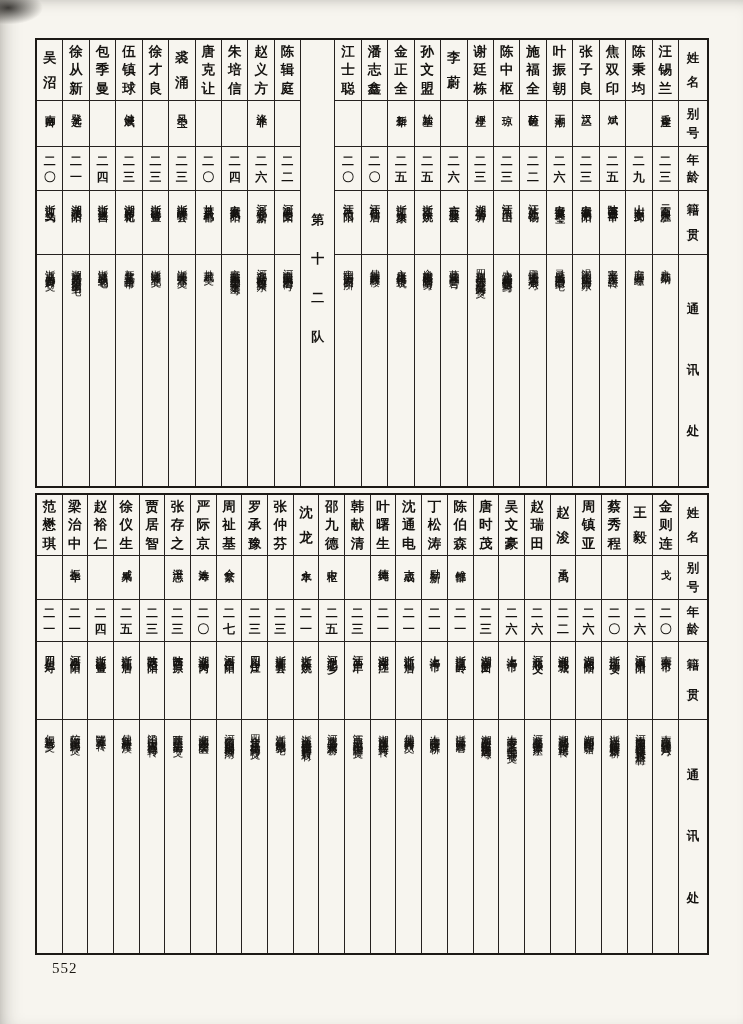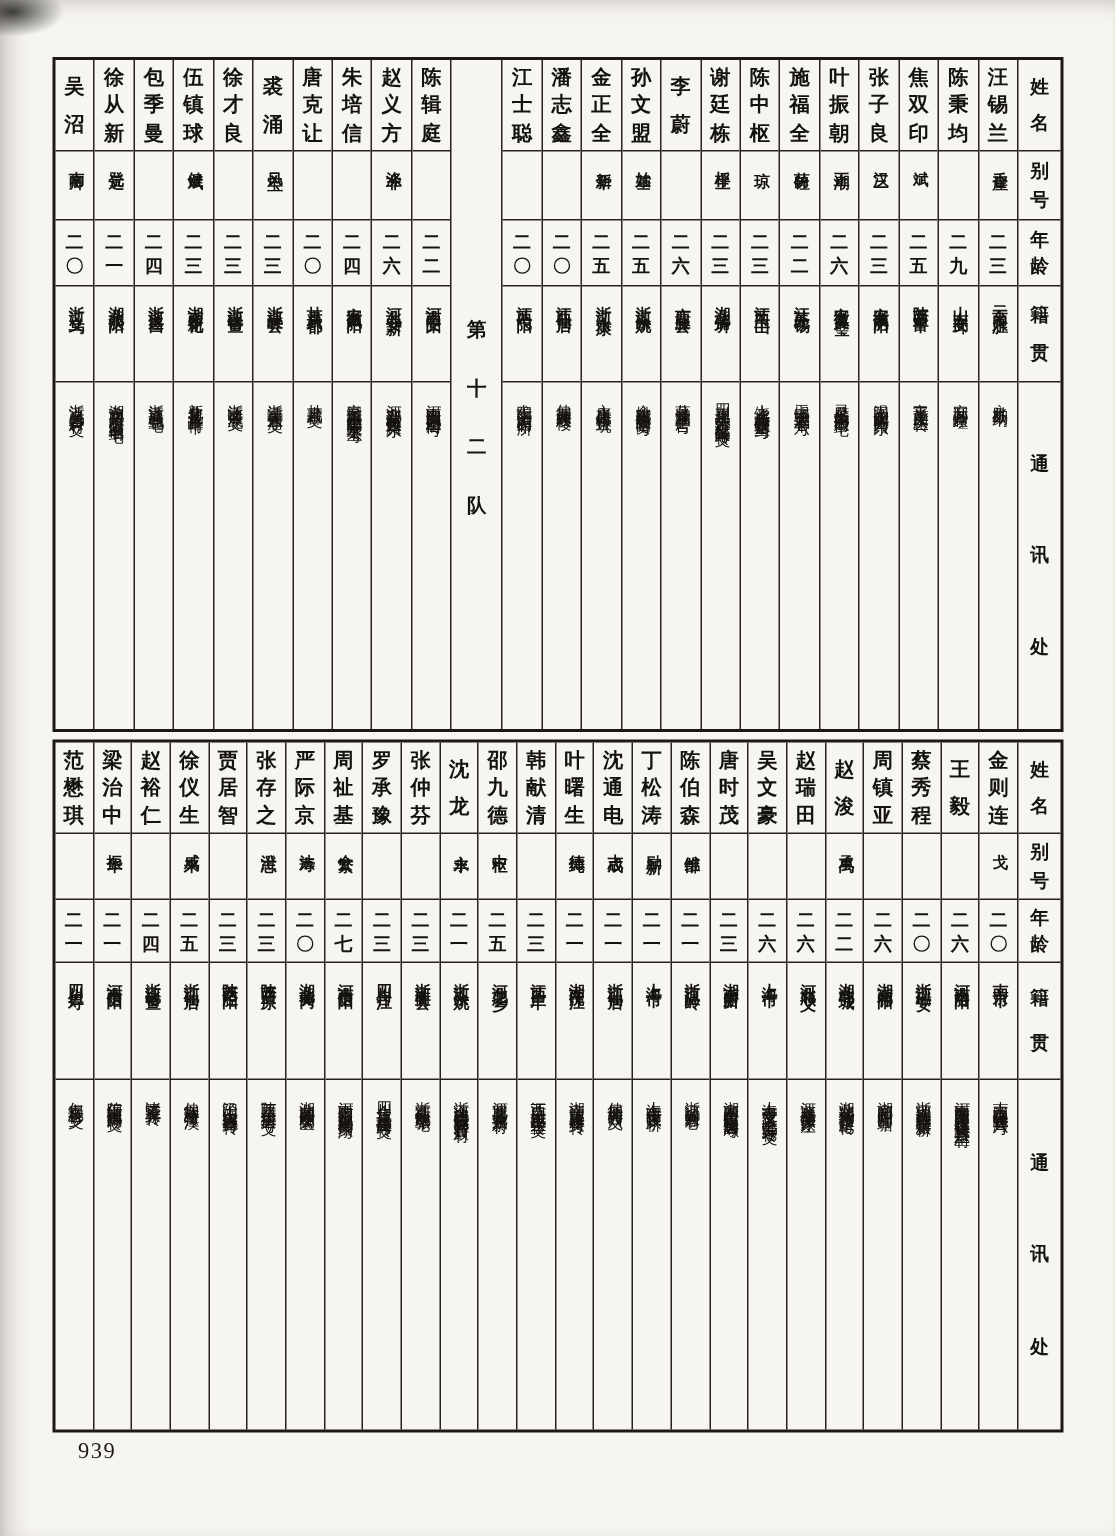--- a/index.html
+++ b/index.html
@@ -1078,14 +1078,14 @@
           </div>
           <div class="cell r-native vcell">
             <span class="v">四川仁寿</span>
           </div>
           <div class="cell r-addr vcell">
             <span class="v">仁寿观音桥乡交</span>
           </div>
         </div>
       </div>
   </div>
-  <div class="page-number">939</div>
+  <div class="page-number">552</div>
 </div>
 
 </body></html>

